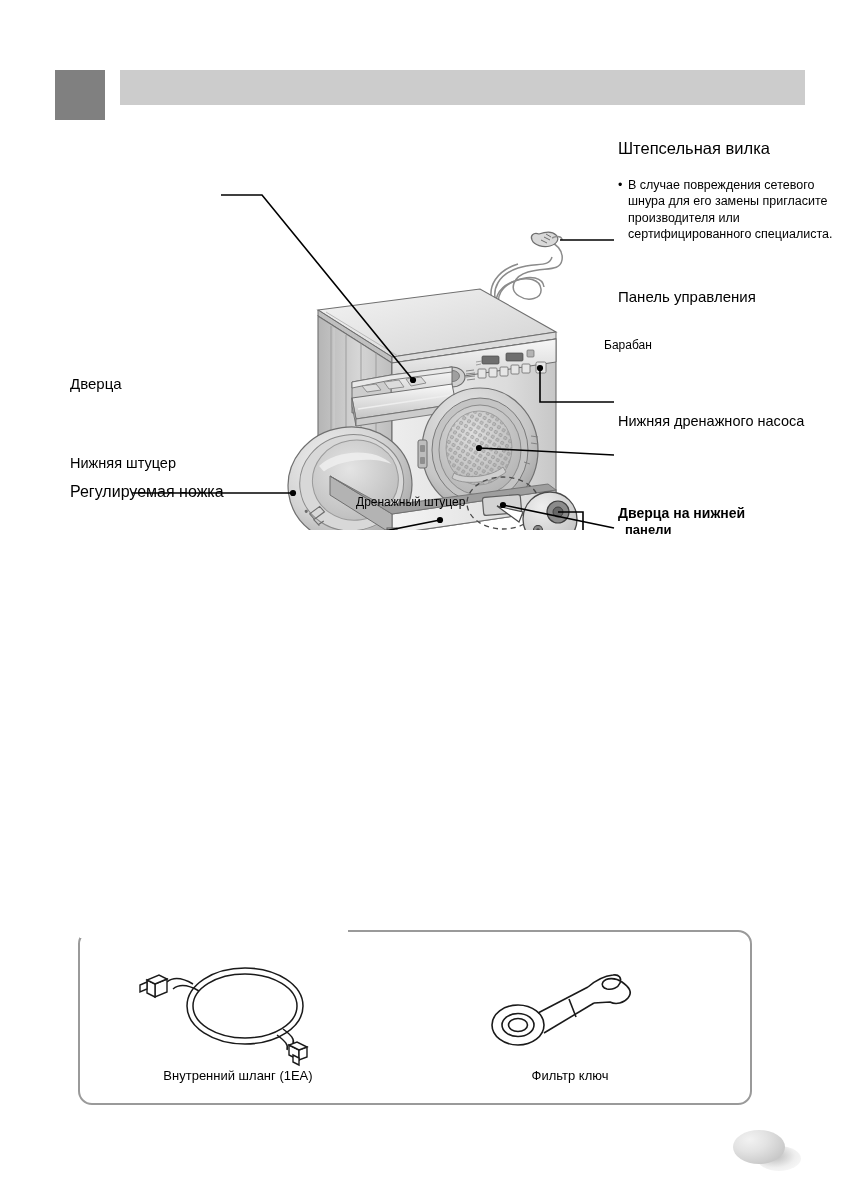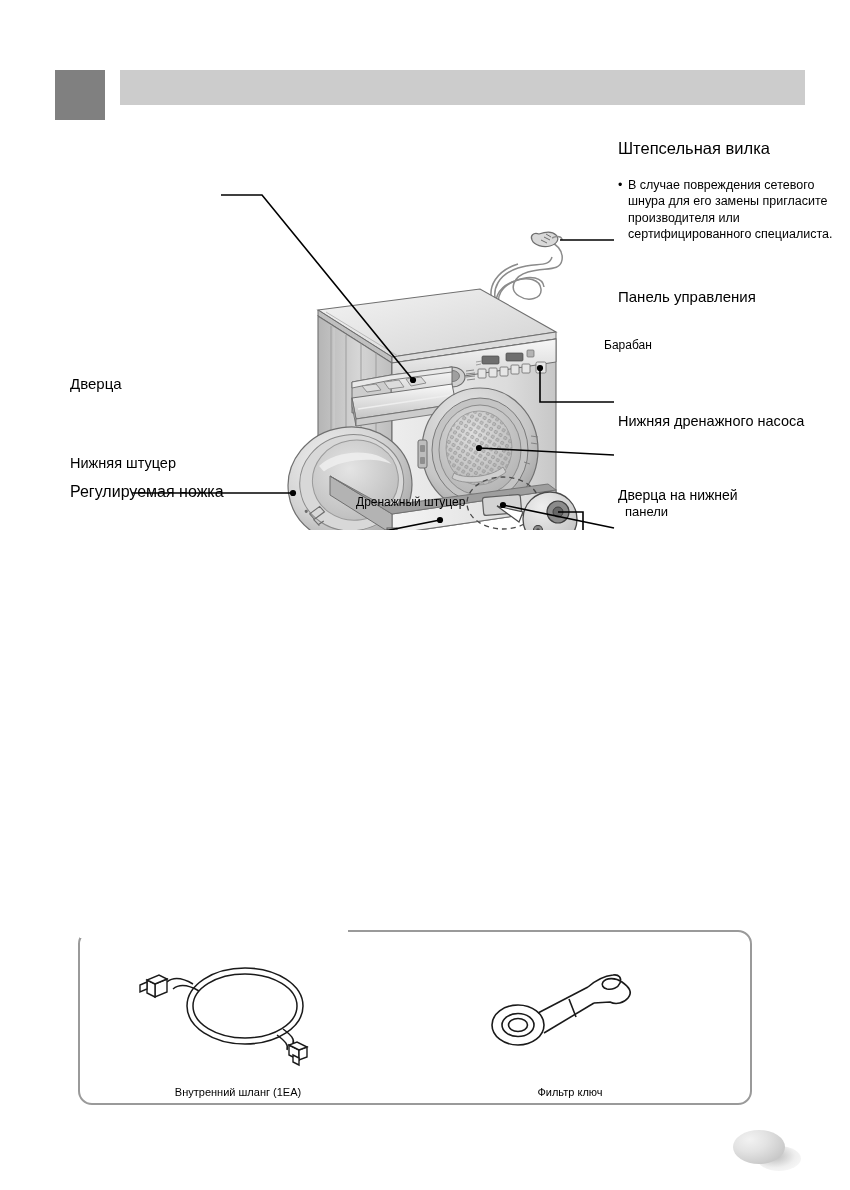--- a/index.html
+++ b/index.html
@@ -42,21 +42,21 @@
   #lbl-plug      { left:618px; top:122px; width:215px; }
   #lbl-plug .t1  { display:block; font-size:16.5px; margin-bottom:2px; }
   #lbl-plug .bullet { display:block; font-size:12.5px; line-height:1.3; padding-left:10px; position:relative;}
   #lbl-plug .bullet:before{
      content:"\2022"; position:absolute; left:0; top:0;
   }
 
   #lbl-panel   { left:618px; top:288px; width:200px; font-size:15px; }
   #lbl-drum    { left:604px; top:338px; width:200px; font-size:12px; }
   #lbl-filter  { left:618px; top:412px; width:200px; font-size:14.5px; line-height:1.35;}
-  #lbl-bdoor   { left:618px; top:468px; width:200px; font-size:14px; line-height:1.3;}
+  #lbl-bdoor   { left:618px; top:486px; width:200px; font-size:14px; line-height:1.3;font-weight:bold;}
   #lbl-bdoor .sub { display:block; padding-left:7px; }
 
   #lbl-drawer     { left:70px; top:190px; width:230px; }
   #lbl-drawer .t1 { display:block; font-size:15px; }
   #lbl-drawer .sub{ display:block; font-size:12.5px; line-height:1.3; }
   #lbl-drawer .sub.i{ padding-left:7px; }
 
   #lbl-door   { left:70px; top:375px; font-size:15px; }
   #lbl-bpanel { left:70px; top:455px; font-size:14.5px; }
   #lbl-foot   { left:70px; top:482px; font-size:16px; }
@@ -71,21 +71,21 @@
     position:absolute; left:80px; top:922px; width:268px; height:16px;
     background:#ffffff;
   }
   #acc-title{
     position:absolute; left:84px; top:918px; width:262px; height:22px;
     font-size:14px; font-weight:bold; color:#000; line-height:22px;
   }
   .acc-cell { position:absolute; top:950px; width:300px; text-align:center; }
   #acc-cell-1 { left:88px; }
   #acc-cell-2 { left:420px; }
-  .acc-cap { margin-top:18px; font-size:11px; }
+  .acc-cap { margin-top:0; font-size:13px; }
   .acc-art { height:118px; display:flex; align-items:center; justify-content:center; }
 
   
   #corner {
     position:absolute; left:733px; top:1130px; width:52px; height:34px;
     border-radius:50%;
     background:radial-gradient(ellipse at 32% 28%, #f2f2f2 0%, #e3e3e3 35%, #b9b9b9 100%);
   }
   #corner-shadow{
     position:absolute; left:757px; top:1146px; width:44px; height:25px;

